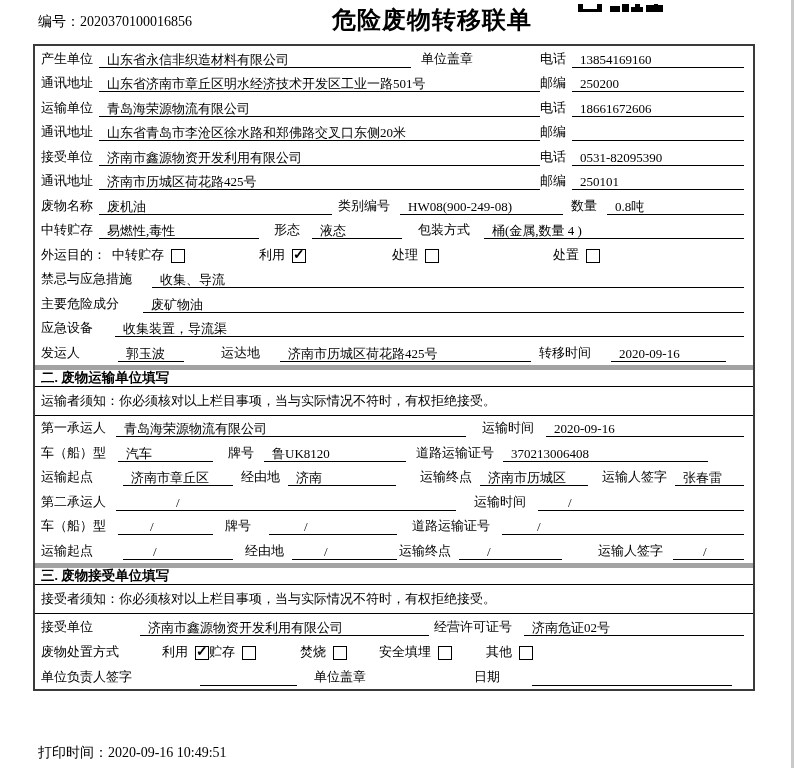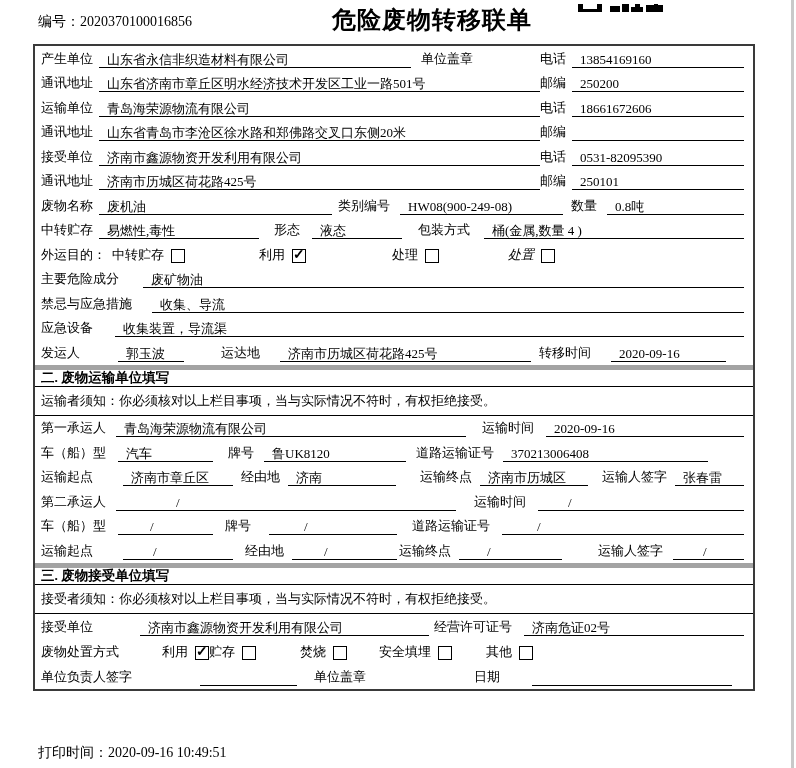--- a/index.html
+++ b/index.html
@@ -130,32 +130,32 @@
     </div>
 
     <div class="r">
       <span class="l">外运目的：</span>
       <span class="l" style="margin-left:6px;">中转贮存</span>
       <span class="cb"></span>
       <span class="l" style="margin-left:74px;">利用</span>
       <span class="cb checked"></span>
       <span class="l" style="margin-left:86px;">处理</span>
       <span class="cb"></span>
-      <span class="l" style="margin-left:69px;font-style:italic;">处置</span>
-      <span class="cb"></span>
+      <span class="l" style="margin-left:114px;">处置</span>
+      <span class="cb"></span>
+    </div>
+
+    <div class="r">
+      <span class="l">禁忌与应急措施</span>
+      <span class="u f1" style="margin-left:20px;">收集、导流</span>
     </div>
 
     <div class="r">
       <span class="l">主要危险成分</span>
       <span class="u f1" style="margin-left:24px;">废矿物油</span>
-    </div>
-
-    <div class="r">
-      <span class="l">禁忌与应急措施</span>
-      <span class="u f1" style="margin-left:20px;">收集、导流</span>
     </div>
 
     <div class="r">
       <span class="l">应急设备</span>
       <span class="u f1" style="margin-left:22px;">收集装置，导流渠</span>
     </div>
 
     <div class="r">
       <span class="l">发运人</span>
       <span class="u" style="width:66px;margin-left:38px;">郭玉波</span>

